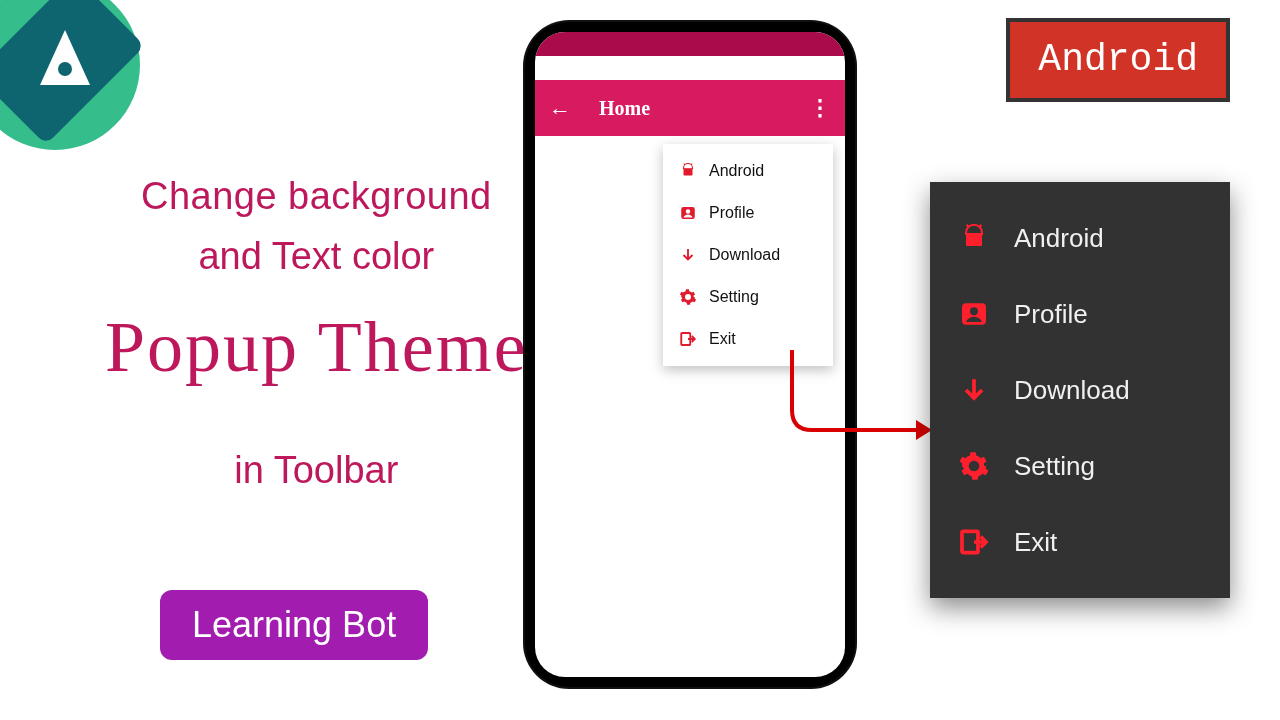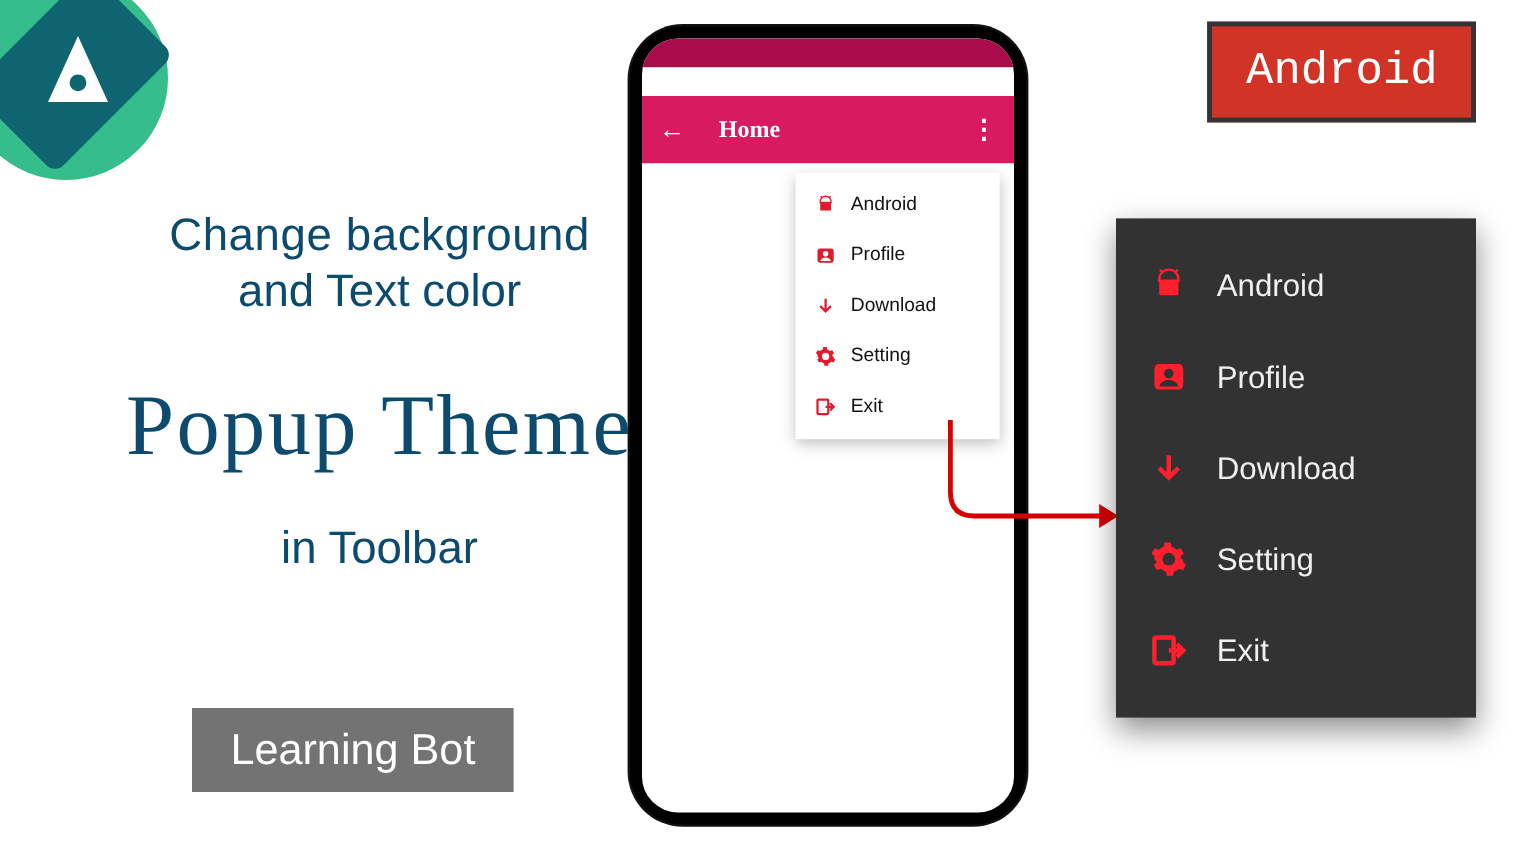--- a/index.html
+++ b/index.html
@@ -7,28 +7,28 @@
   .stage { position: relative; width: 1280px; height: 720px; }
 
   
   .logo { position: absolute; top: -20px; left: -30px; width: 200px; height: 200px; }
   .logo .disc  { position: absolute; width: 170px; height: 170px; border-radius: 50%; background: #35bd8c; left: 0; top: 0; }
   .logo .body  { position: absolute; width: 100px; height: 140px; background: #0e656f; left: 40px; top: 10px; transform: rotate(45deg); border-radius: 10px; }
   .logo .needle{ position: absolute; left: 70px; top: 50px; width: 0; height: 0; border-left: 25px solid transparent; border-right: 25px solid transparent; border-bottom: 55px solid #fff; }
   .logo .hole  { position: absolute; left: 88px; top: 82px; width: 14px; height: 14px; border-radius: 50%; background: #0e656f; }
 
   
-  .headline { position: absolute; left: 105px; top: 175px; color: #0c4a6e; text-align: center; }
+  .headline { position: absolute; left: 105px; top: 175px; color: #be185d; text-align: center; }
   .headline .line1 { font-size: 38px; letter-spacing: 0.5px; }
-  .headline .line2 { font-size: 38px; margin-top: 4px; }
-  .headline .big   { font-family: Georgia, "Times New Roman", serif; font-size: 72px; margin-top: 48px; letter-spacing: 2px; }
-  .headline .line4 { font-size: 38px; margin-top: 40px; }
-
-  
-  .pill { position: absolute; left: 160px; bottom: 60px; background: #737373; color: #fff; font-size: 36px; padding: 14px 32px; border-radius: 0; }
+  .headline .line2 { font-size: 38px; margin-top: 17px; }
+  .headline .big   { font-family: Georgia, "Times New Roman", serif; font-size: 72px; margin-top: 28px; letter-spacing: 2px; }
+  .headline .line4 { font-size: 38px; margin-top: 60px; }
+
+  
+  .pill { position: absolute; left: 160px; bottom: 60px; background: #a21caf; color: #fff; font-size: 36px; padding: 14px 32px; border-radius: 12px; }
 
   
   .banner { position: absolute; right: 50px; top: 18px; background: #d13327; color: #fff; font-family: "Courier New", monospace; font-size: 38px; line-height: 1.25; text-align: center; padding: 14px 28px; border: 4px solid #333; }
 
   
   .phone { position: absolute; left: 525px; top: 22px; width: 330px; height: 665px; background: #000; border-radius: 44px; padding: 10px; box-shadow: 0 0 0 2px #111; }
   .phone .screen { width: 100%; height: 100%; background: #fff; border-radius: 30px; position: relative; overflow: hidden; }
   .phone .sensors { position: absolute; top: 20px; left: 50%; transform: translateX(-50%); display: flex; gap: 8px; }
   .phone .sensors span { width: 6px; height: 6px; border-radius: 50%; background: #222; display: inline-block; }
   .phone .sensors .slot { width: 54px; height: 6px; border-radius: 3px; background: #222; }

